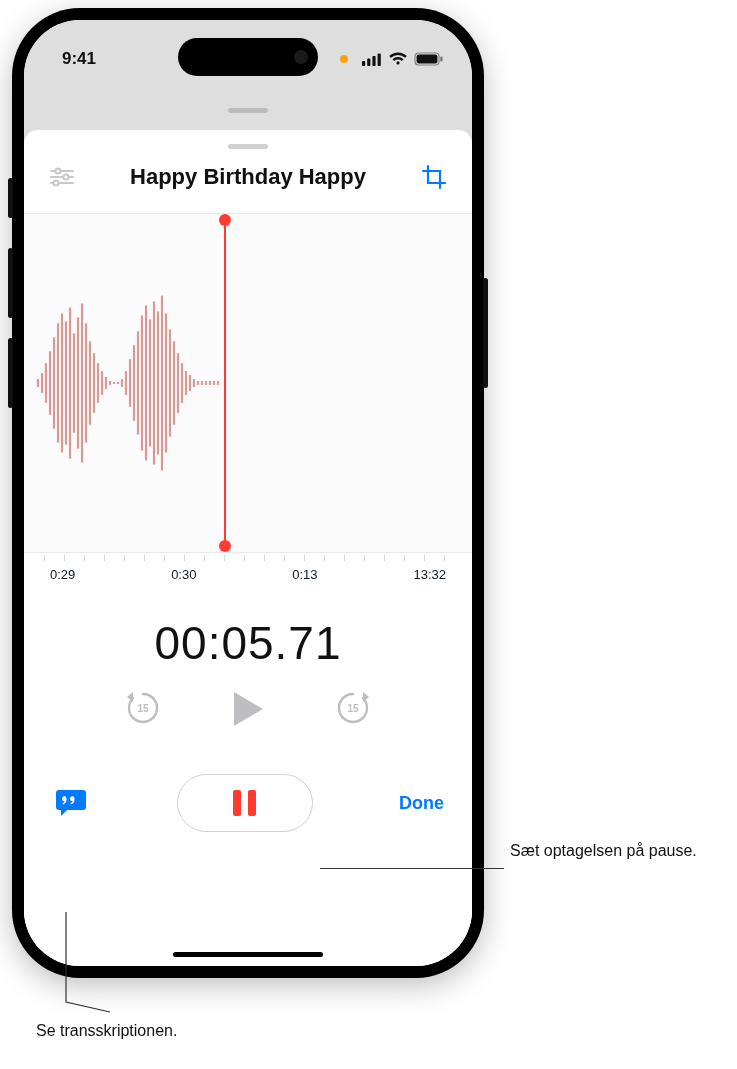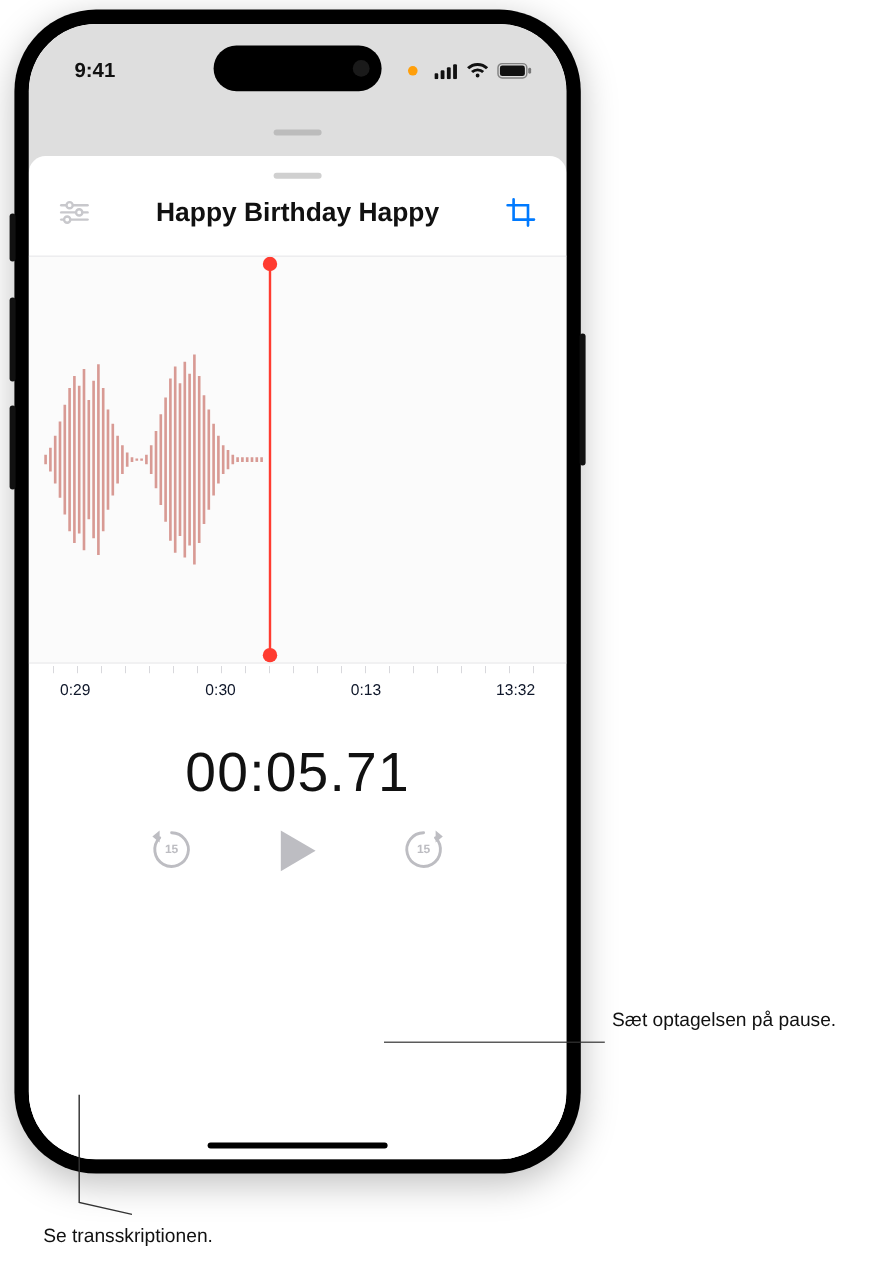--- a/index.html
+++ b/index.html
@@ -356,20 +356,35 @@
         </div>
         <div class="skip-icon">
           <svg width="36" height="36" viewBox="0 0 36 36">
             <path d="M18 4a14 14 0 1 0 9.9 4.1" fill="none" stroke="#bdbdc2" stroke-width="2.4" stroke-linecap="round"></path>
             <polygon points="28,2 28,12 34,7" fill="#bdbdc2"></polygon>
           </svg>
           <span class="skip-text">15</span>
         </div>
       </div>
 
+      <div class="rec-row">
+        <div class="transcribe">
+          <svg width="34" height="30" viewBox="0 0 34 30">
+            <path d="M5 2h24a3 3 0 0 1 3 3v14a3 3 0 0 1-3 3H13l-6 6v-6H5a3 3 0 0 1-3-3V5a3 3 0 0 1 3-3z" fill="#007aff"></path>
+            <path d="M11 8c-1.8 0-3 1.4-3 3 0 1.3.9 2.3 2.1 2.3.2 0 .4 0 .5-.1-.3 1-1.1 1.7-2.2 2.1l.5 1.1c2.3-.7 3.7-2.4 3.7-4.9 0-2.1-1-3.5-2.6-3.5zm8 0c-1.8 0-3 1.4-3 3 0 1.3.9 2.3 2.1 2.3.2 0 .4 0 .5-.1-.3 1-1.1 1.7-2.2 2.1l.5 1.1c2.3-.7 3.7-2.4 3.7-4.9 0-2.1-1-3.5-2.6-3.5z" fill="#fff"></path>
+          </svg>
+        </div>
+        <div class="pause-btn">
+          <div class="pause-bars">
+              <div></div>
+              <div></div>
+            </div>
+        </div>
+        <div class="done-btn">Done</div>
+      </div>
 
     </div>
 
     <div class="home-ind"></div>
   </div>
 </div>
 
 <div class="callout" style="left:510px; top:840px;">Sæt optagelsen på pause.</div>
 <div class="callout-line" style="left:320px; top:868px; width:184px;"></div>
 

